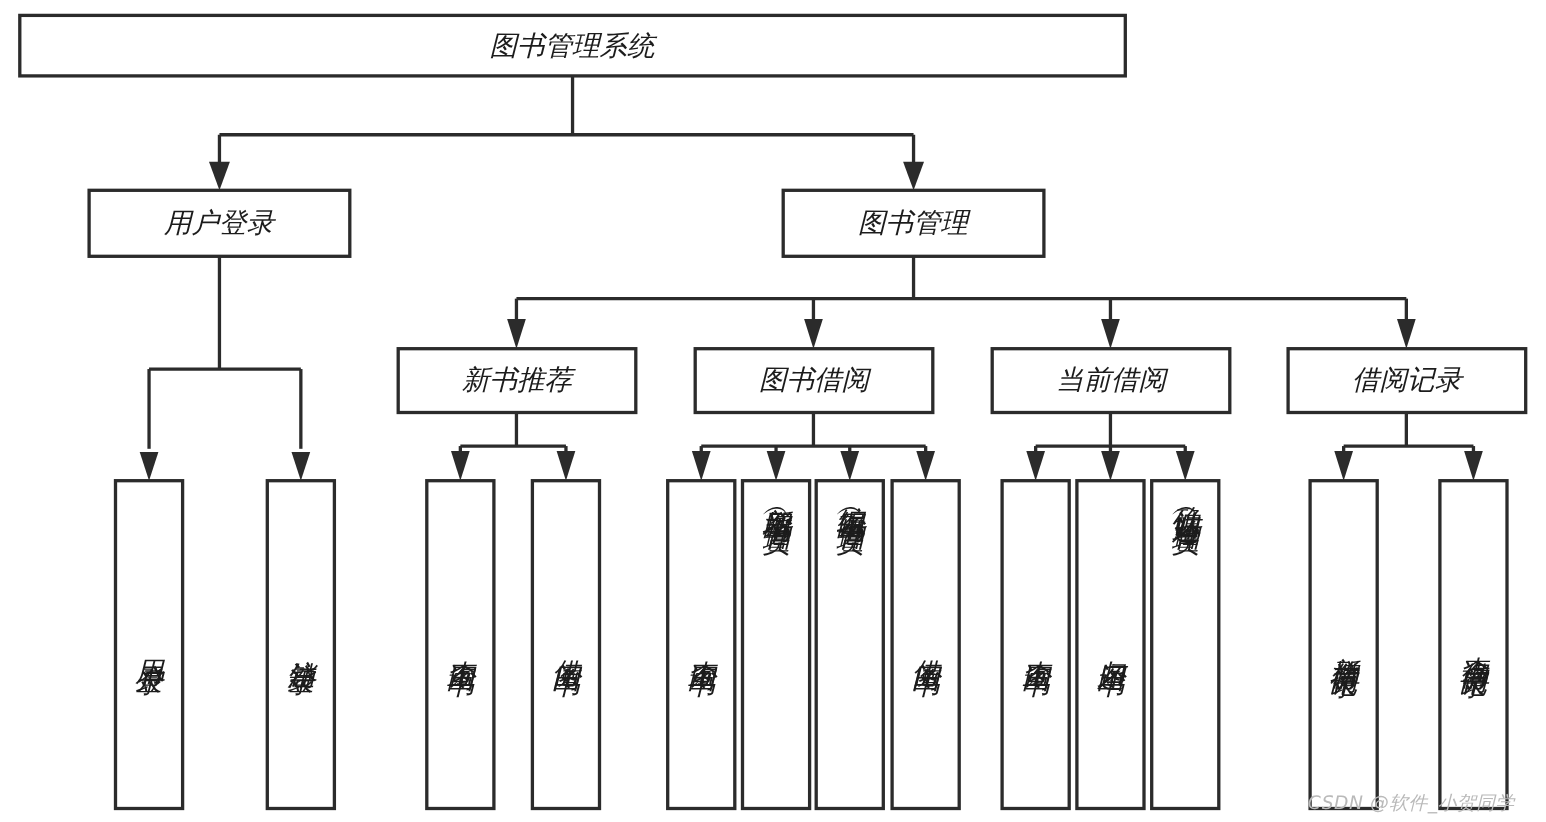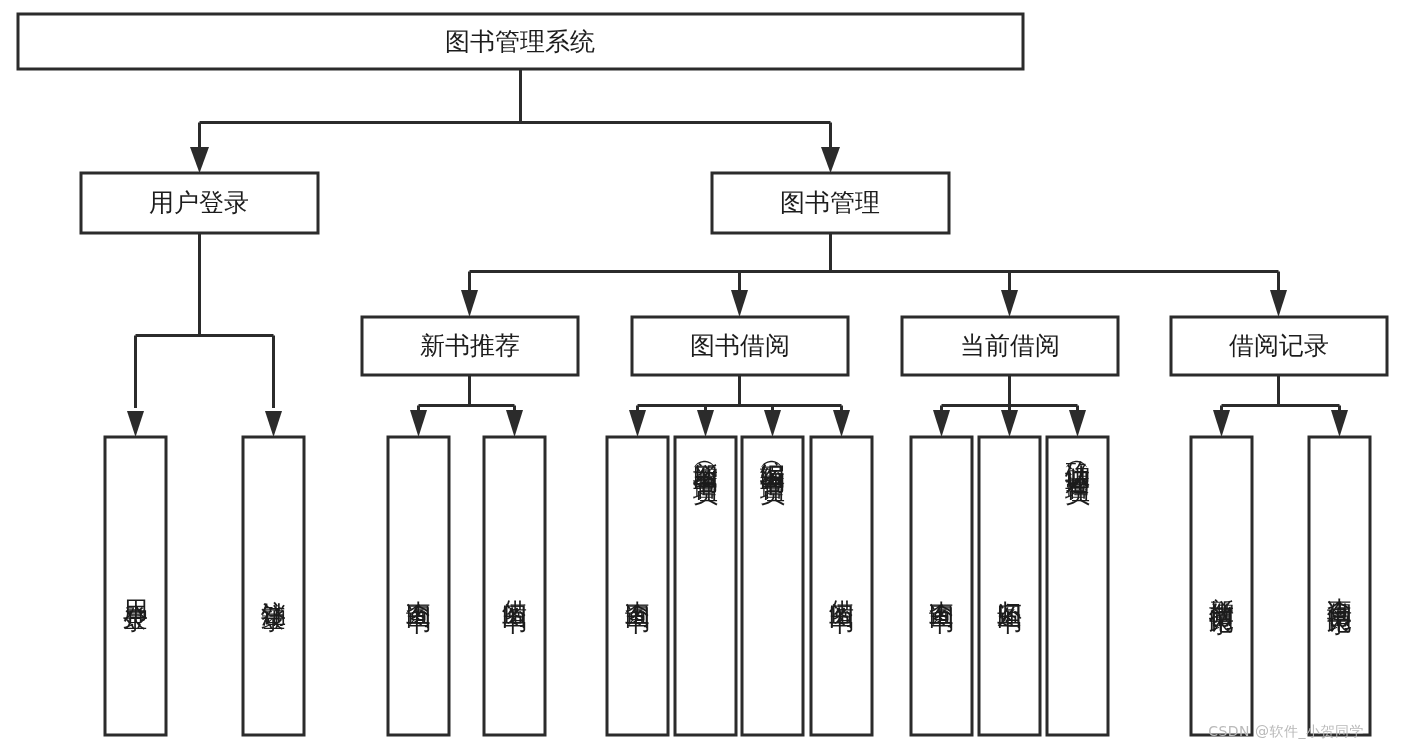--- a/index.html
+++ b/index.html
@@ -11,20 +11,21 @@
     width: 1405px;
     height: 747px;
     font-family: "Liberation Sans", "DejaVu Sans", sans-serif;
     overflow: hidden;
     position: relative;
   }
   #diagram-root {
     position: relative;
     width: 1377px;
     height: 747px;
+    font-style: italic;
   }
   svg#flow {
     position: absolute;
     top: 0; left: 0;
     width: 1405px;
     height: 747px;
   }
   .node-box {
     fill: #ffffff;
     stroke: #2b2b2b;
@@ -66,24 +67,24 @@
     font-family: "DejaVu Sans", "Liberation Sans", sans-serif;
     font-size: 25px;
     line-height: 1;
     letter-spacing: 3px;
     color: #1c1c1c;
     white-space: nowrap;
     text-align: center;
   }
   .watermark {
     position: absolute;
-    right: 13px;
+    right: 0;
     bottom: 6px;
     font-family: "DejaVu Sans", "Liberation Sans", sans-serif;
-    font-size: 14px;
+    font-size: 17px;
     color: #b9b9b9;
     white-space: nowrap;
     letter-spacing: 0.5px;
   }
 </style>
 </head>
 <body>
 
 <div id="diagram-root">
 

